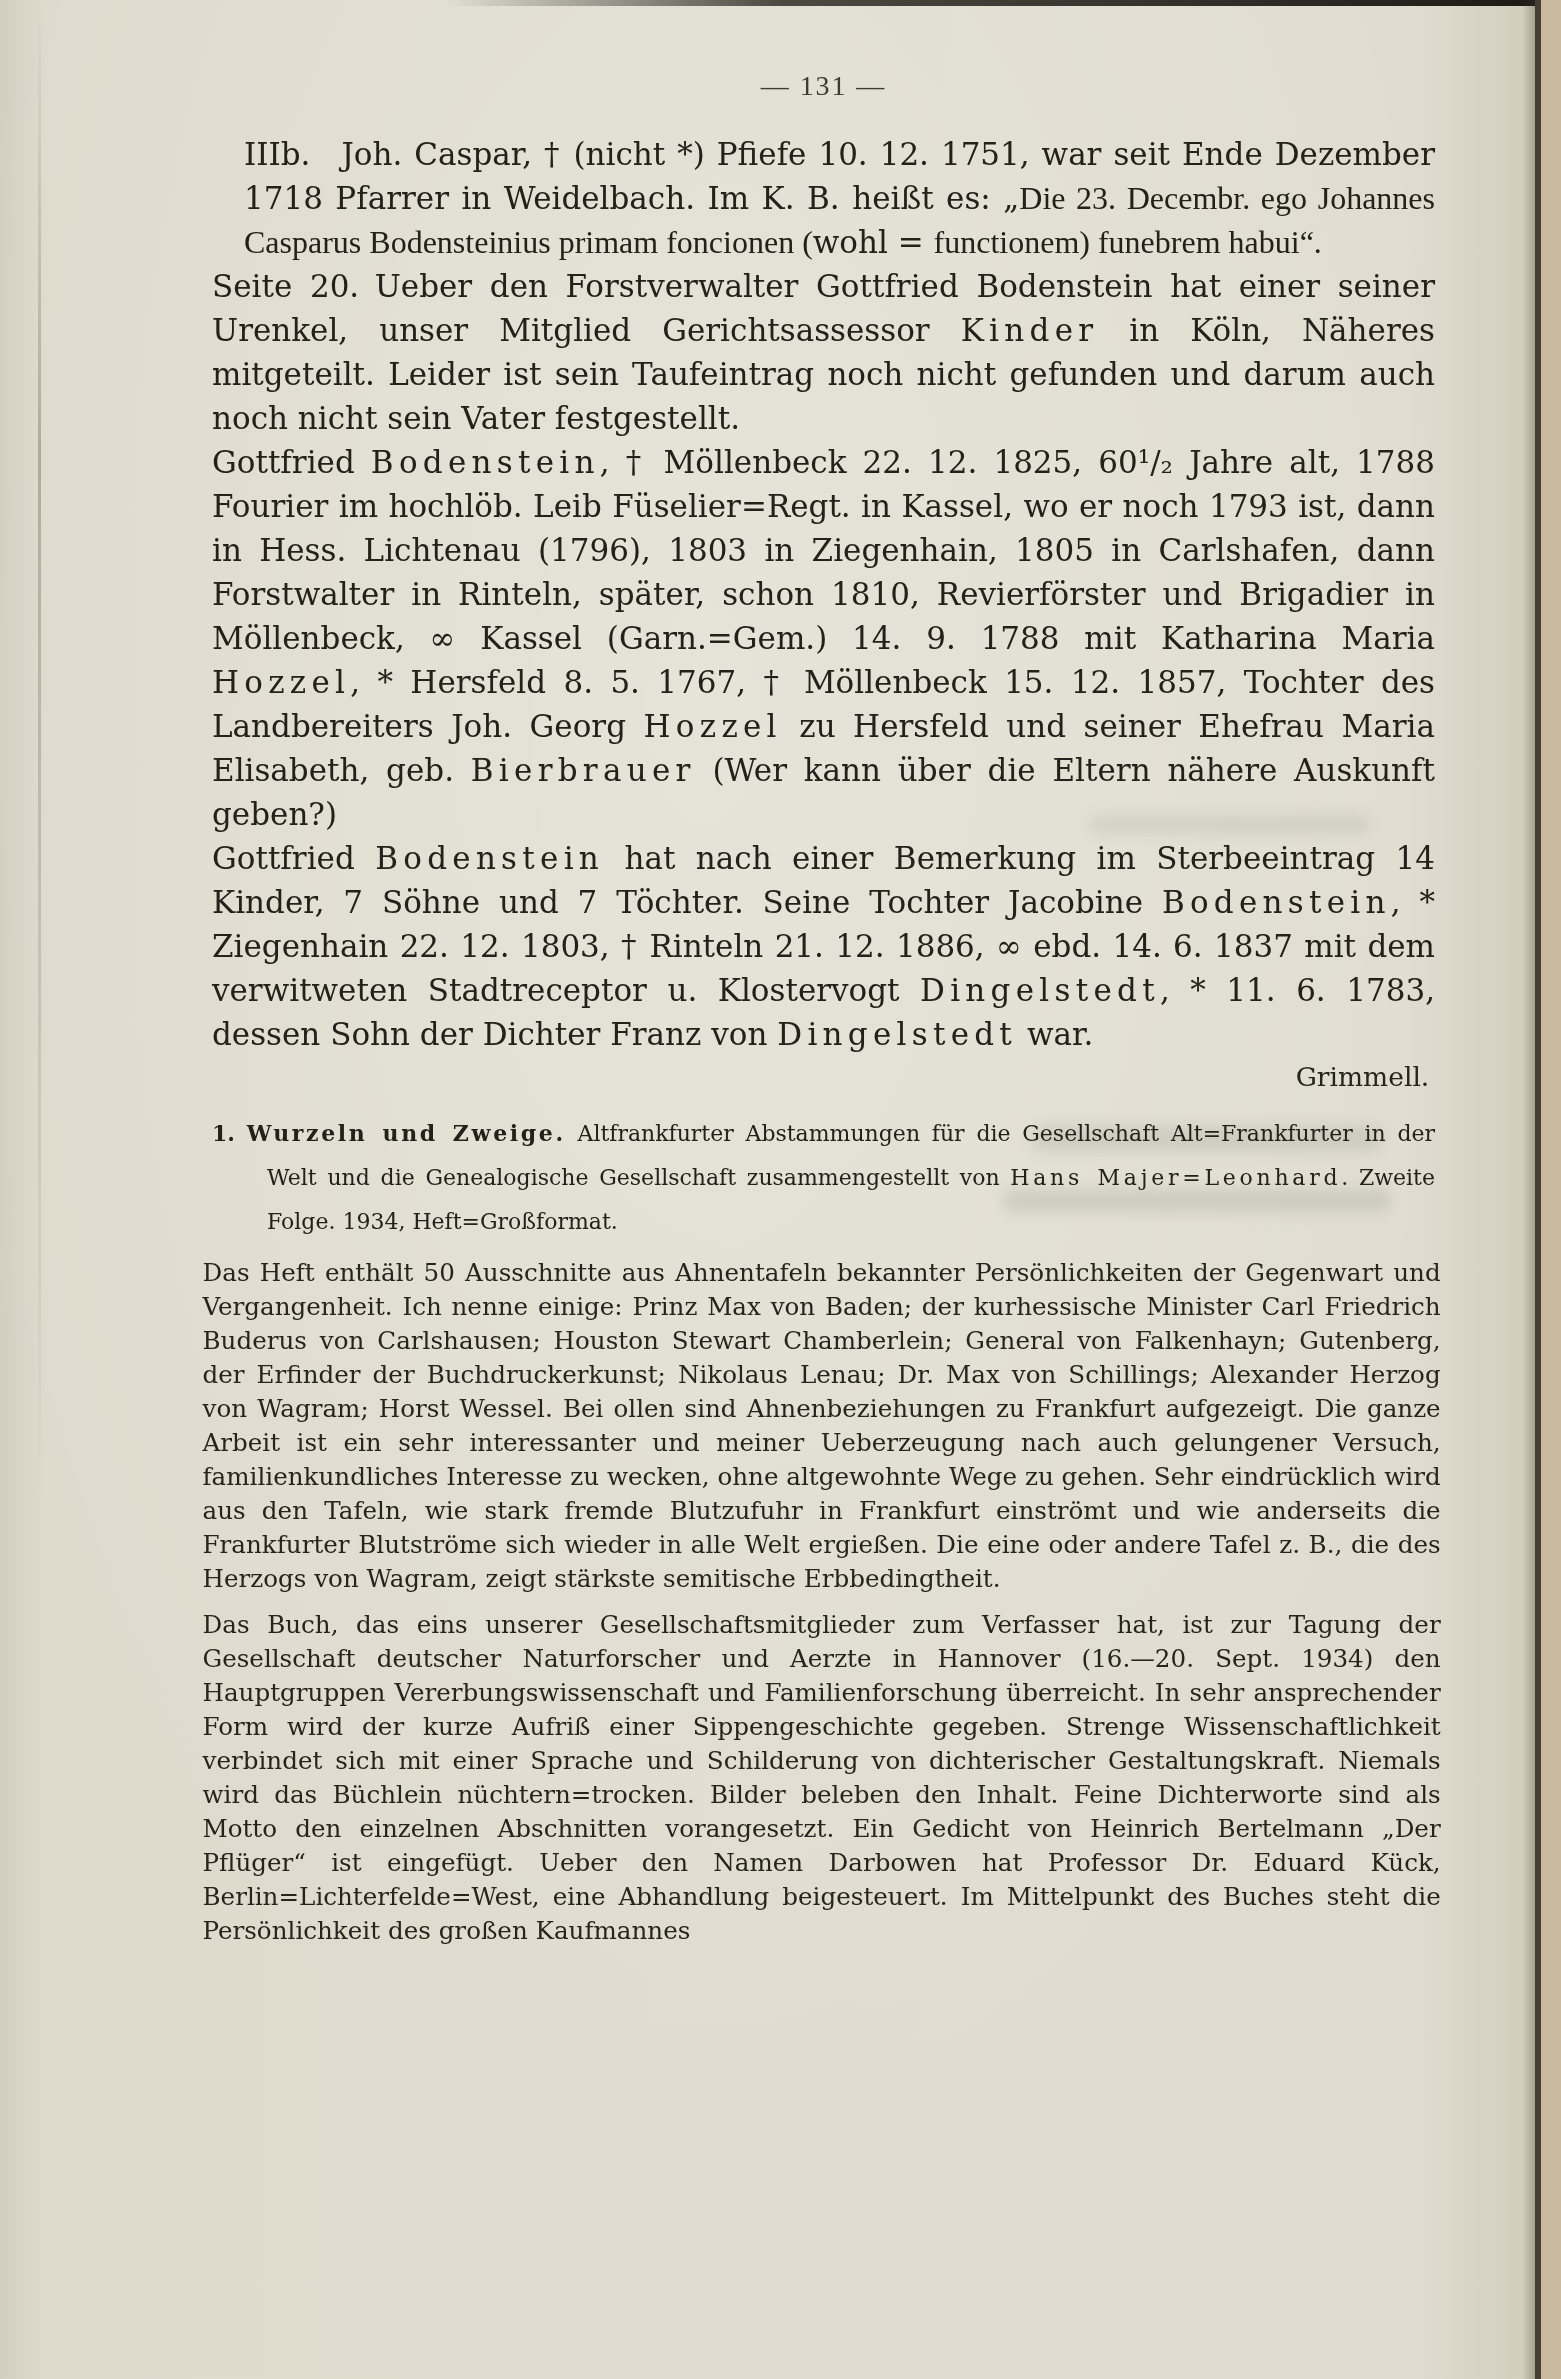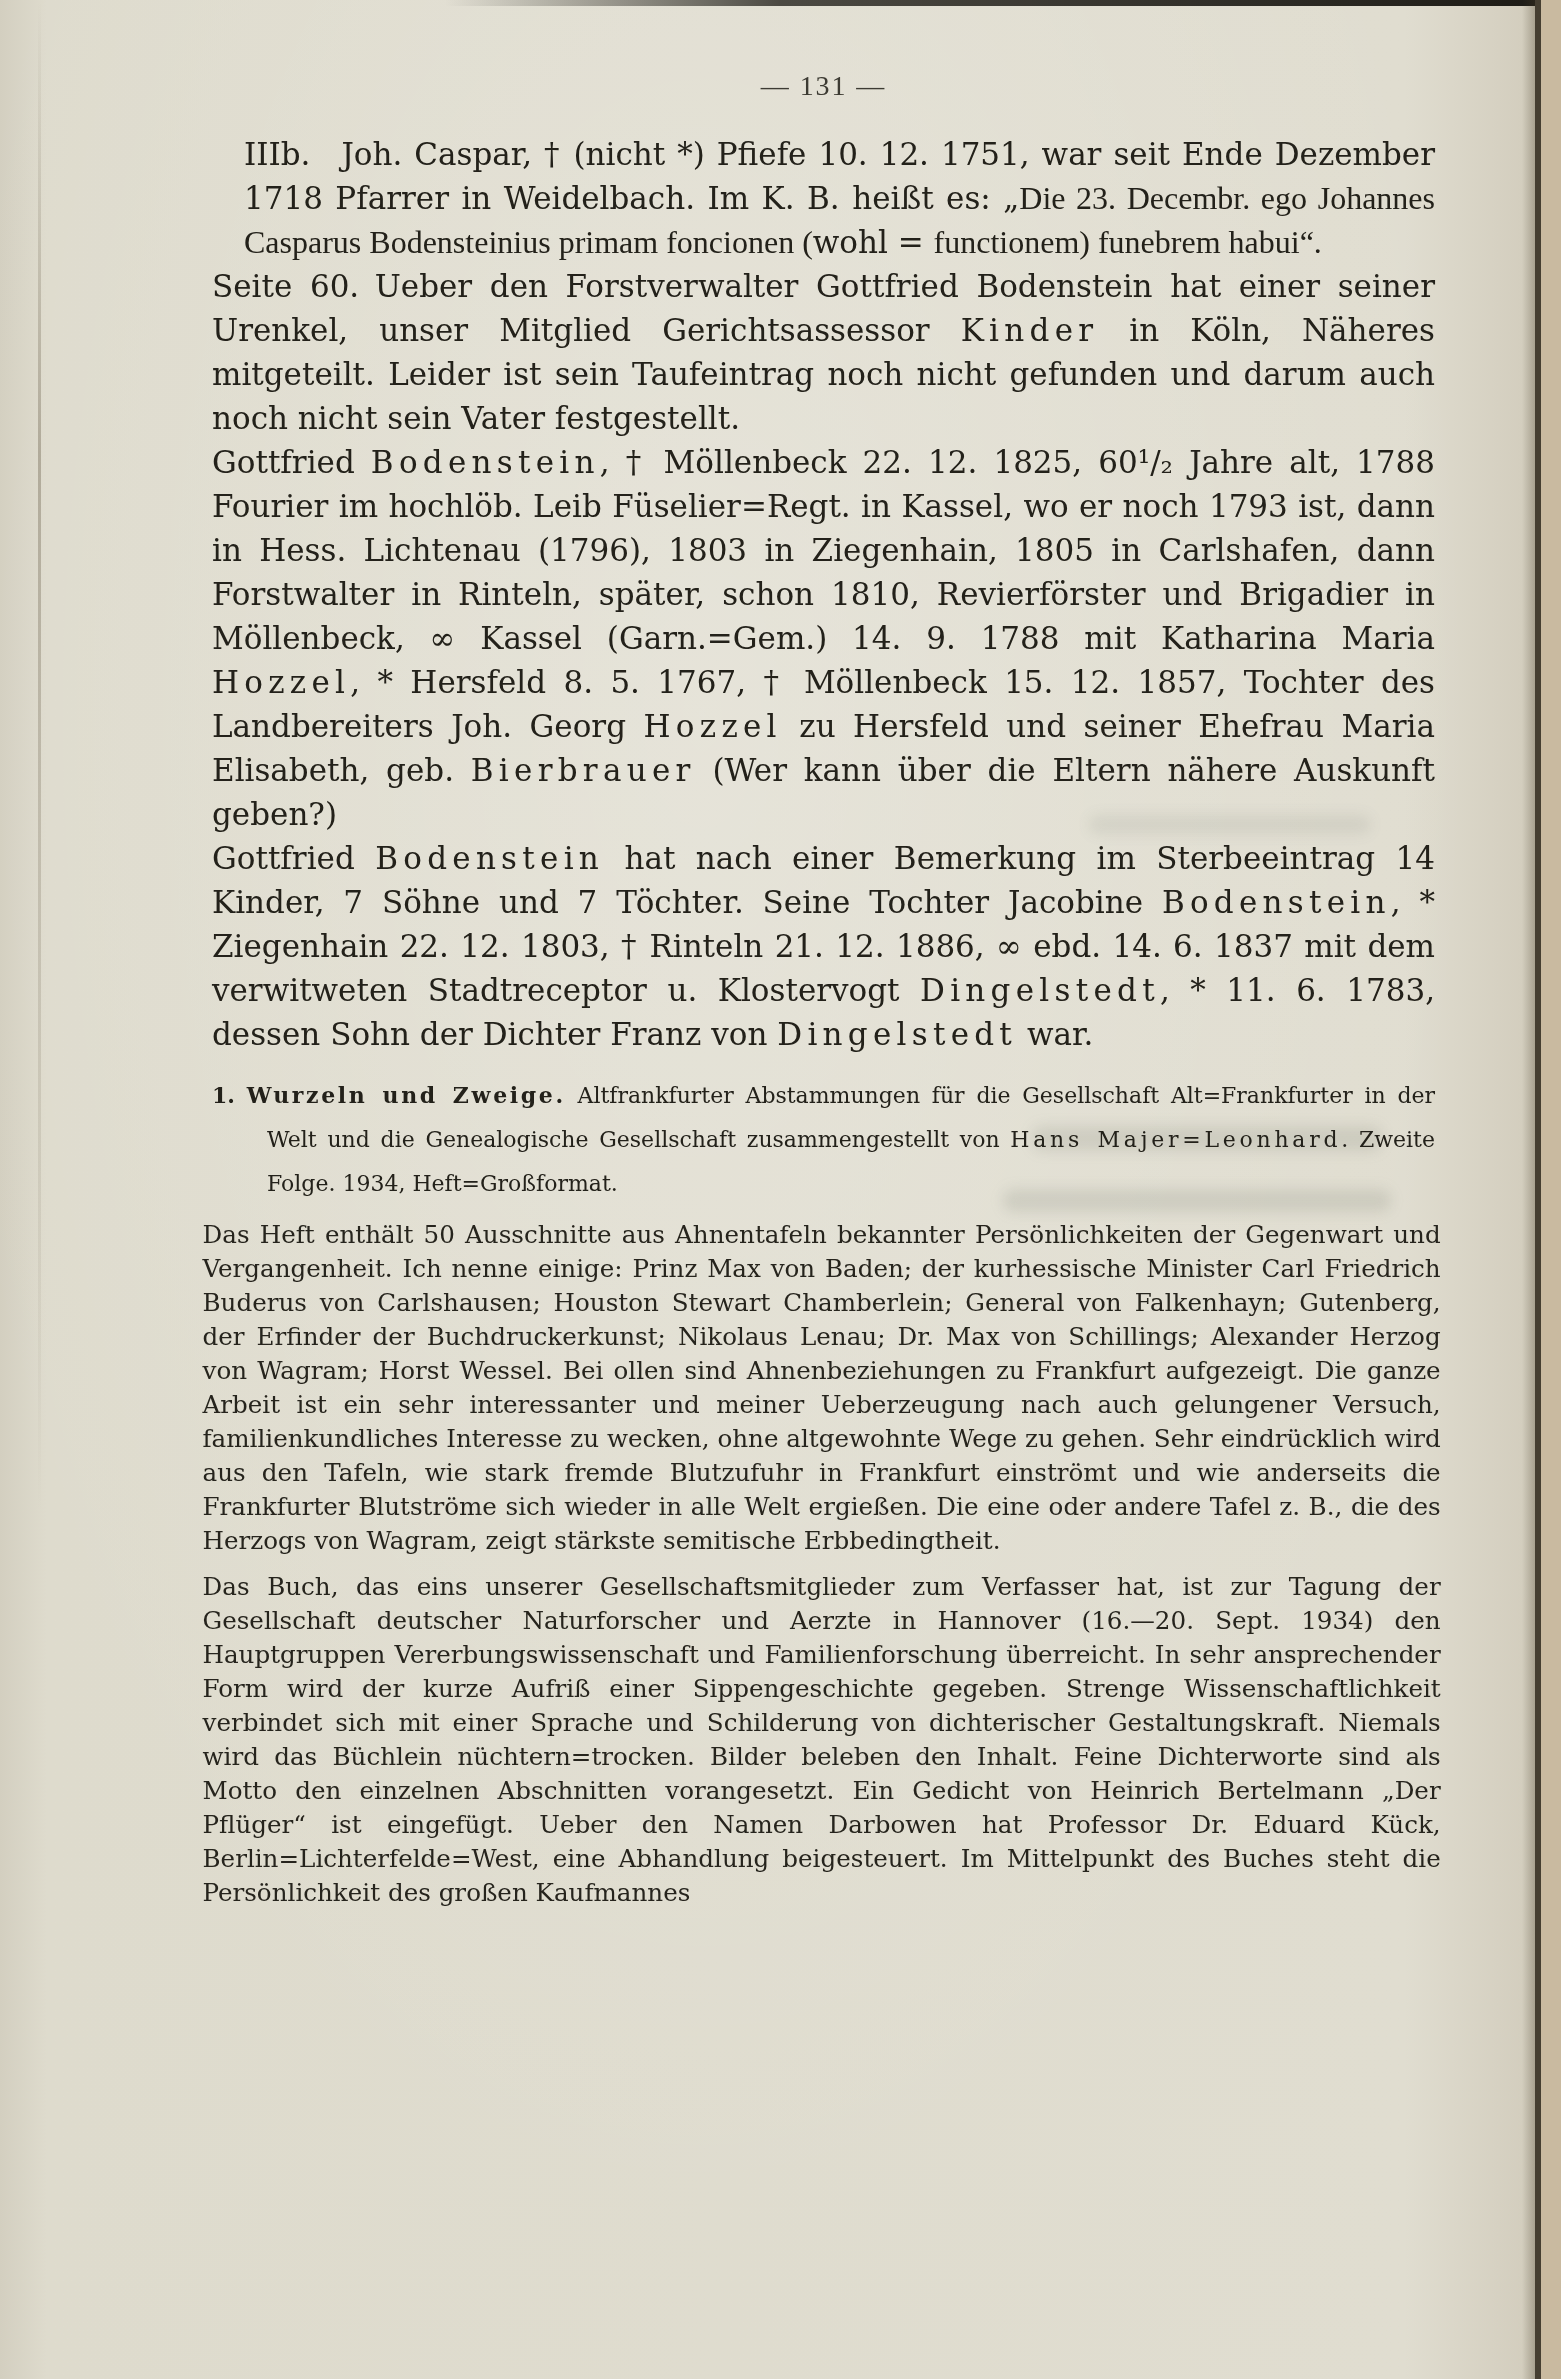--- a/index.html
+++ b/index.html
@@ -113,26 +113,27 @@
   <div class="smudge s1"></div>
   <div class="smudge s2"></div>
   <div class="smudge s3"></div>
 
   <div class="col">
 
     <div class="pagenum">— 131 —</div>
 
     <p class="p first"><span>IIIb. Joh. Caspar, † (nicht *) Pfiefe 10. 12. 1751, war seit Ende Dezember 1718 Pfarrer in Weidelbach. Im K. B. heißt es: „</span><span class="roman">Die 23. Decembr. ego Johannes Casparus Bodensteinius primam foncionen (</span><span>wohl = </span><span class="roman">functionem) funebrem habui“.</span></p>
 
-    <p class="p"><span>Seite 60. Ueber den Forstverwalter Gottfried Bodenstein hat einer seiner Urenkel, unser Mitglied Gerichtsassessor </span><span class="sp">Kinder</span><span> in Köln, Näheres mitgeteilt. Leider ist sein Taufeintrag noch nicht gefunden und darum auch noch nicht sein Vater festgestellt.</span></p>
+    <p class="p"><span>Seite 20. Ueber den Forstverwalter Gottfried Bodenstein hat einer seiner Urenkel, unser Mitglied Gerichtsassessor </span><span class="sp">Kinder</span><span> in Köln, Näheres mitgeteilt. Leider ist sein Taufeintrag noch nicht gefunden und darum auch noch nicht sein Vater festgestellt.</span></p>
 
     <p class="p"><span>Gottfried </span><span class="sp">Bodenstein</span><span>, † Möllenbeck 22. 12. 1825, 60¹/₂ Jahre alt, 1788 Fourier im hochlöb. Leib Füselier=Regt. in Kassel, wo er noch 1793 ist, dann in Hess. Lichtenau (1796), 1803 in Ziegenhain, 1805 in Carlshafen, dann Forstwalter in Rinteln, später, schon 1810, Revierförster und Brigadier in Möllenbeck, ∞ Kassel (Garn.=Gem.) 14. 9. 1788 mit Katharina Maria </span><span class="sp">Hozzel</span><span>, * Hersfeld 8. 5. 1767, † Möllenbeck 15. 12. 1857, Tochter des Landbereiters Joh. Georg </span><span class="sp">Hozzel</span><span> zu Hersfeld und seiner Ehefrau Maria Elisabeth, geb. </span><span class="sp">Bierbrauer</span><span> (Wer kann über die Eltern nähere Auskunft geben?)</span></p>
 
     <p class="p"><span>Gottfried </span><span class="sp">Bodenstein</span><span> hat nach einer Bemerkung im Sterbeeintrag 14 Kinder, 7 Söhne und 7 Töchter. Seine Tochter Jacobine </span><span class="sp">Bodenstein</span><span>, * Ziegenhain 22. 12. 1803, † Rinteln 21. 12. 1886, ∞ ebd. 14. 6. 1837 mit dem verwitweten Stadtreceptor u. Klostervogt </span><span class="sp">Dingelstedt</span><span>, * 11. 6. 1783, dessen Sohn der Dichter Franz von </span><span class="sp">Dingelstedt</span><span> war.</span></p>
 
+    <div class="sig">Grimmell.</div>
 
 
     <p class="review"><span class="title num">1.</span> <span class="title">Wurzeln und Zweige.</span><span> Altfrankfurter Abstammungen für die Gesellschaft Alt=Frankfurter in der Welt und die Genealogische Gesellschaft zusammengestellt von </span><span class="sp">Hans Majer=Leonhard</span><span>. Zweite Folge. 1934, Heft=Großformat.</span></p>
 
     <p class="note">Das Heft enthält 50 Ausschnitte aus Ahnentafeln bekannter Persönlichkeiten der Gegenwart und Vergangenheit. Ich nenne einige: Prinz Max von Baden; der kurhessische Minister Carl Friedrich Buderus von Carlshausen; Houston Stewart Chamberlein; General von Falkenhayn; Gutenberg, der Erfinder der Buchdruckerkunst; Nikolaus Lenau; Dr. Max von Schillings; Alexander Herzog von Wagram; Horst Wessel. Bei ollen sind Ahnenbeziehungen zu Frankfurt aufgezeigt. Die ganze Arbeit ist ein sehr interessanter und meiner Ueberzeugung nach auch gelungener Versuch, familienkundliches Interesse zu wecken, ohne altgewohnte Wege zu gehen. Sehr eindrücklich wird aus den Tafeln, wie stark fremde Blutzufuhr in Frankfurt einströmt und wie anderseits die Frankfurter Blutströme sich wieder in alle Welt ergießen. Die eine oder andere Tafel z. B., die des Herzogs von Wagram, zeigt stärkste semitische Erbbedingtheit.</p>
 
 
     <p class="note">Das Buch, das eins unserer Gesellschaftsmitglieder zum Verfasser hat, ist zur Tagung der Gesellschaft deutscher Naturforscher und Aerzte in Hannover (16.—20. Sept. 1934) den Hauptgruppen Vererbungswissenschaft und Familienforschung überreicht. In sehr ansprechender Form wird der kurze Aufriß einer Sippengeschichte gegeben. Strenge Wissenschaftlichkeit verbindet sich mit einer Sprache und Schilderung von dichterischer Gestaltungskraft. Niemals wird das Büchlein nüchtern=trocken. Bilder beleben den Inhalt. Feine Dichterworte sind als Motto den einzelnen Abschnitten vorangesetzt. Ein Gedicht von Heinrich Bertelmann „Der Pflüger“ ist eingefügt. Ueber den Namen Darbowen hat Professor Dr. Eduard Kück, Berlin=Lichterfelde=West, eine Abhandlung beigesteuert. Im Mittelpunkt des Buches steht die Persönlichkeit des großen Kaufmannes</p>
 
   </div>

